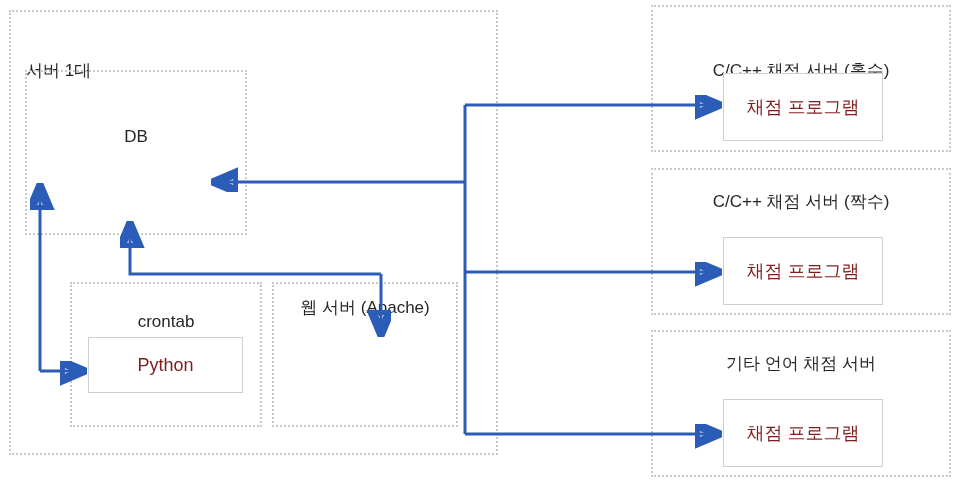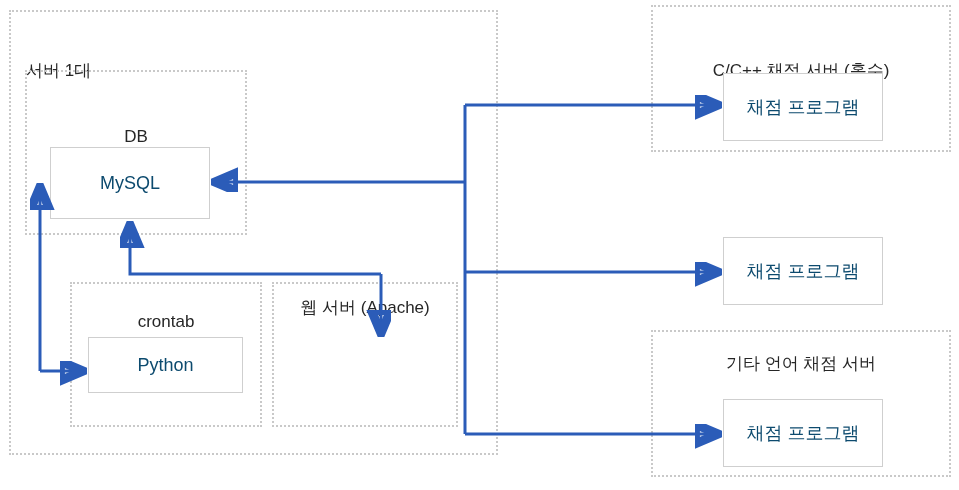--- a/index.html
+++ b/index.html
@@ -38,21 +38,21 @@
   
   .node{
     position:absolute;
     box-sizing:border-box;
     border:1px solid #cfcfcf;
     background:#ffffff;
     display:flex;
     align-items:center;
     justify-content:center;
     font-size:18px;
-    color:#0c4a6e;
+    color:#7f1d1d;
   }
 
   
   #wires{
     position:absolute;
     left:0;top:0;
     width:959px;height:490px;
     pointer-events:none;
   }
   #wires path{
@@ -66,36 +66,38 @@
 
 <div id="stage">
 
   <div class="group" style="left:9px;top:10px;width:489px;height:445px;">
     <div class="group-label left" style="left:15px;top:18px;">서버 1대</div>
   </div>
 
   <div class="group" style="left:25px;top:70px;width:222px;height:165px;">
     <div class="group-label center" style="top:14px;margin-top:41px;">DB</div>
   </div>
-  <div class="node" style="left:50px;top:147px;width:160px;height:72px;">MySQL</div>
 
   <div class="group" style="left:70px;top:282px;width:192px;height:145px;">
     <div class="group-label center" style="top:28px;">crontab</div>
   </div>
   <div class="node" style="left:88px;top:337px;width:155px;height:56px;">Python</div>
 
   <div class="group" style="left:272px;top:282px;width:186px;height:145px;">
     <div class="group-label center" style="top:14px;">웹 서버 (Apache)</div>
   </div>
 
   <div class="group" style="left:651px;top:5px;width:300px;height:147px;">
     <div class="group-label center" style="top:22px;margin-top:32px;">C/C++ 채점 서버 (홀수)</div>
   </div>
   <div class="node" style="left:723px;top:73px;width:160px;height:68px;">채점 프로그램</div>
 
+  <div class="group" style="left:651px;top:168px;width:300px;height:147px;">
+    <div class="group-label center" style="top:22px;">C/C++ 채점 서버 (짝수)</div>
+  </div>
   <div class="node" style="left:723px;top:237px;width:160px;height:68px;">채점 프로그램</div>
 
   <div class="group" style="left:651px;top:330px;width:300px;height:147px;">
     <div class="group-label center" style="top:22px;">기타 언어 채점 서버</div>
   </div>
   <div class="node" style="left:723px;top:399px;width:160px;height:68px;">채점 프로그램</div>
 
   <svg id="wires" viewBox="0 0 959 490">
     <defs>
       <marker id="ah" markerWidth="9" markerHeight="9" refX="7.2" refY="3.2" orient="auto" markerUnits="strokeWidth">

